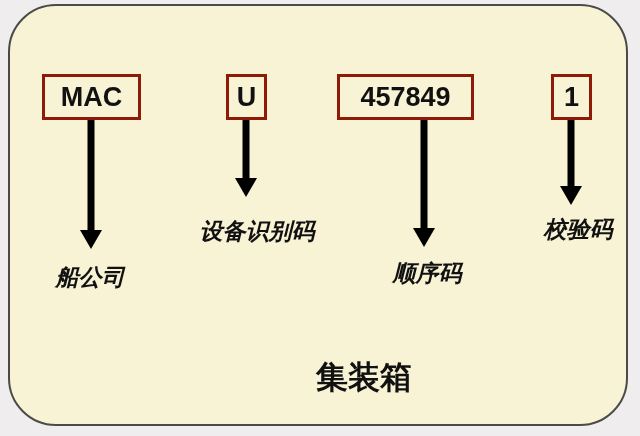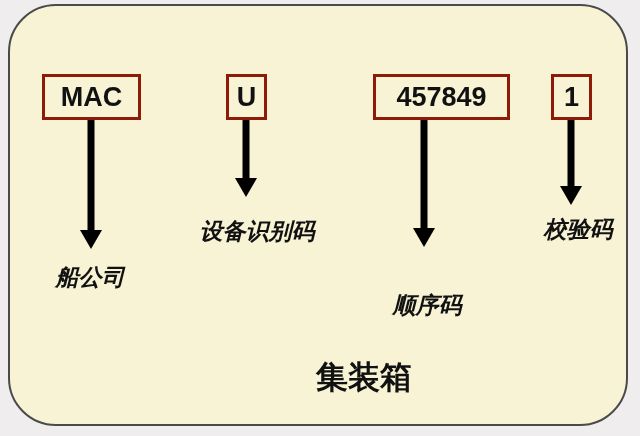--- a/index.html
+++ b/index.html
@@ -36,21 +36,21 @@
     align-items: center;
     justify-content: center;
     font-weight: bold;
     font-size: 27px;
     color: #111;
     top: 74px;
     height: 46px;
   }
   .box-1 { left: 42px;  width: 99px;  }
   .box-2 { left: 226px; width: 41px;  }
-  .box-3 { left: 373px; width: 137px; }
+  .box-3 { left: 337px; width: 137px; }
   .box-4 { left: 551px; width: 41px;  }
 
   .arrow {
     position: absolute;
     width: 22px;
     top: 120px;
   }
   .arrow .shaft {
     position: absolute;
     left: 50%;
@@ -78,21 +78,21 @@
     position: absolute;
     font-size: 23px;
     font-weight: bold;
     color: #111;
     white-space: nowrap;
     transform: translateX(-50%);
     font-style: italic;
   }
   .label-1 { left: 90px;  top: 262px; text-align: center; }
   .label-2 { left: 257px; top: 216px; }
-  .label-3 { left: 427px; top: 258px; margin-top: 32px; }
+  .label-3 { left: 427px; top: 258px; }
   .label-4 { left: 578px; top: 214px; }
 
   .diagram-title {
     position: absolute;
     left: 50%;
     transform: translateX(-50%);
     top: 356px;
     font-size: 32px;
     font-weight: bold;
     color: #111;

